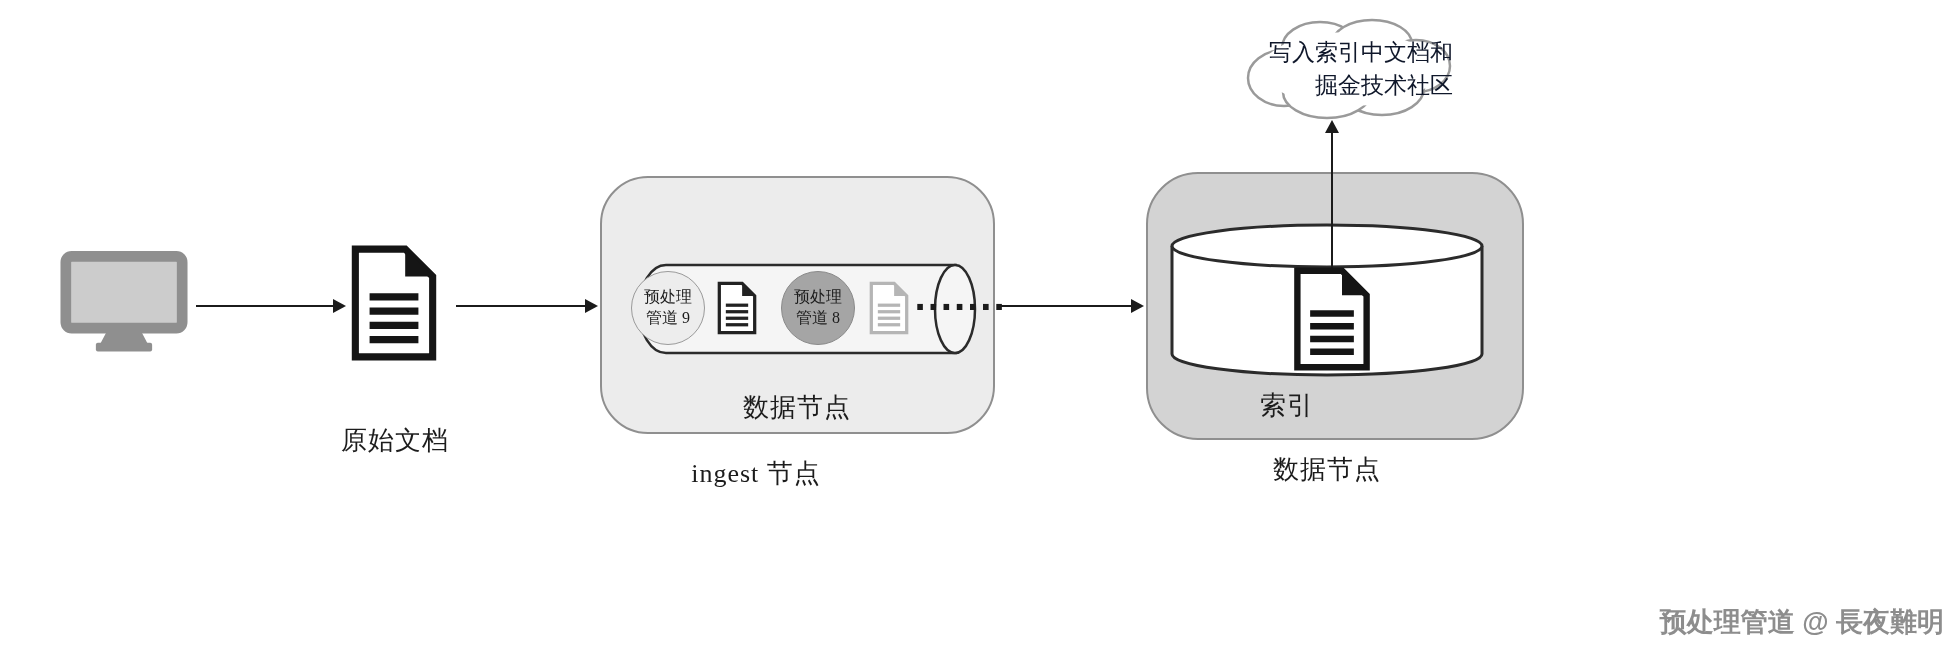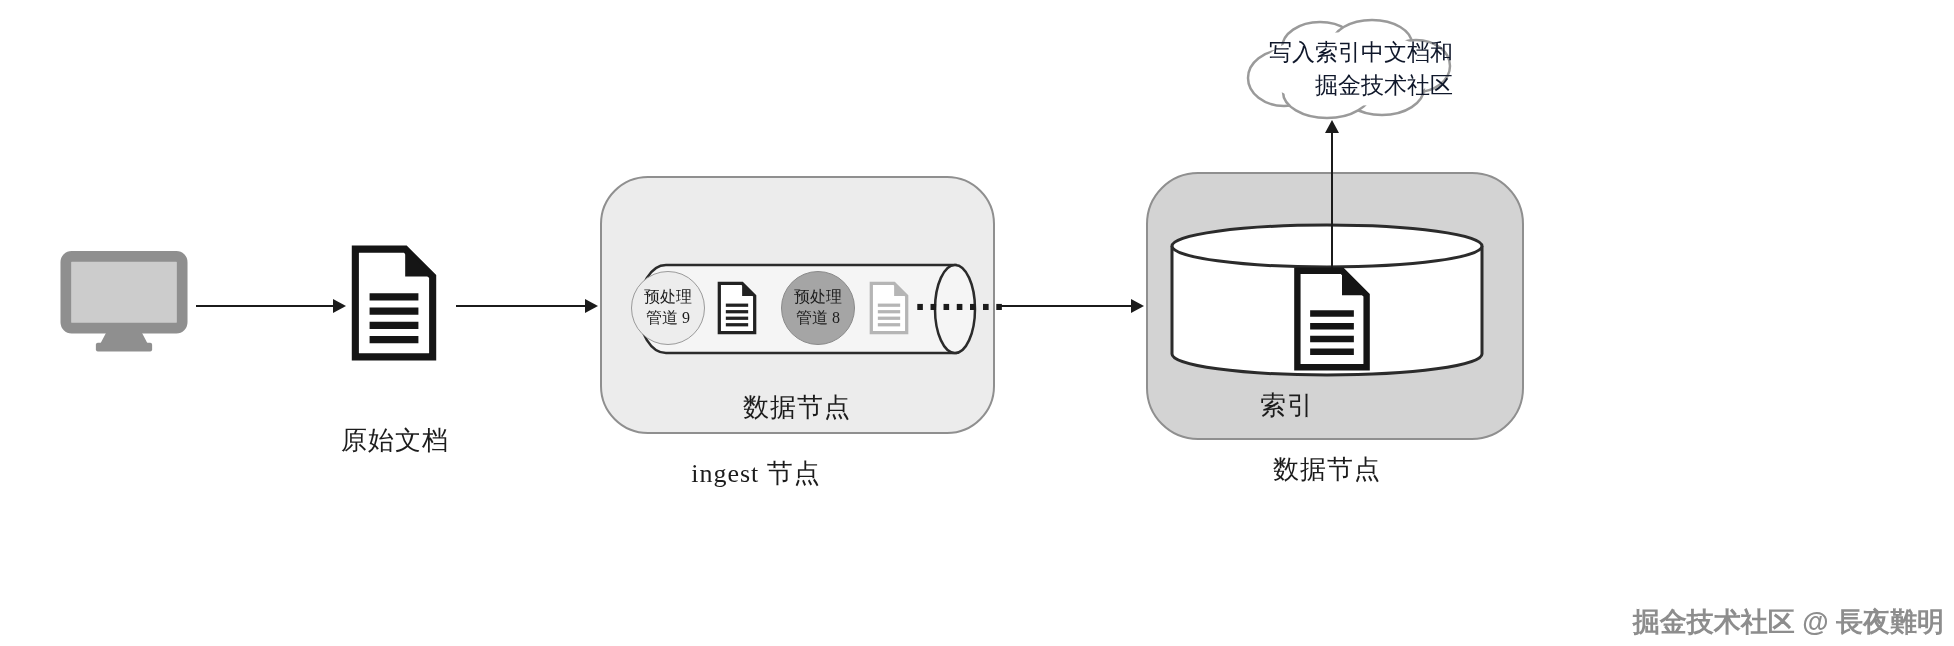--- a/index.html
+++ b/index.html
@@ -126,15 +126,15 @@
       <ellipse cx="150" cy="76" rx="42" ry="27"></ellipse>
       <ellipse cx="95" cy="80" rx="44" ry="26"></ellipse>
     </g>
     <ellipse cx="118" cy="57" rx="88" ry="37" fill="#ffffff"></ellipse>
   </svg>
   <div class="cloud-text" style="left:1243px; top:36px; width:210px;">
     <span>写入索引中文档和</span>
     <span>掘金技术社区</span>
   </div>
 
-  <div class="watermark" style="right:10px; top:604px;">掘金技术社区 @ 長夜難明</div>
+  <div class="watermark" style="right:10px; top:604px;">预处理管道 @ 長夜難明</div>
 
 </div>
 
 </body></html>

